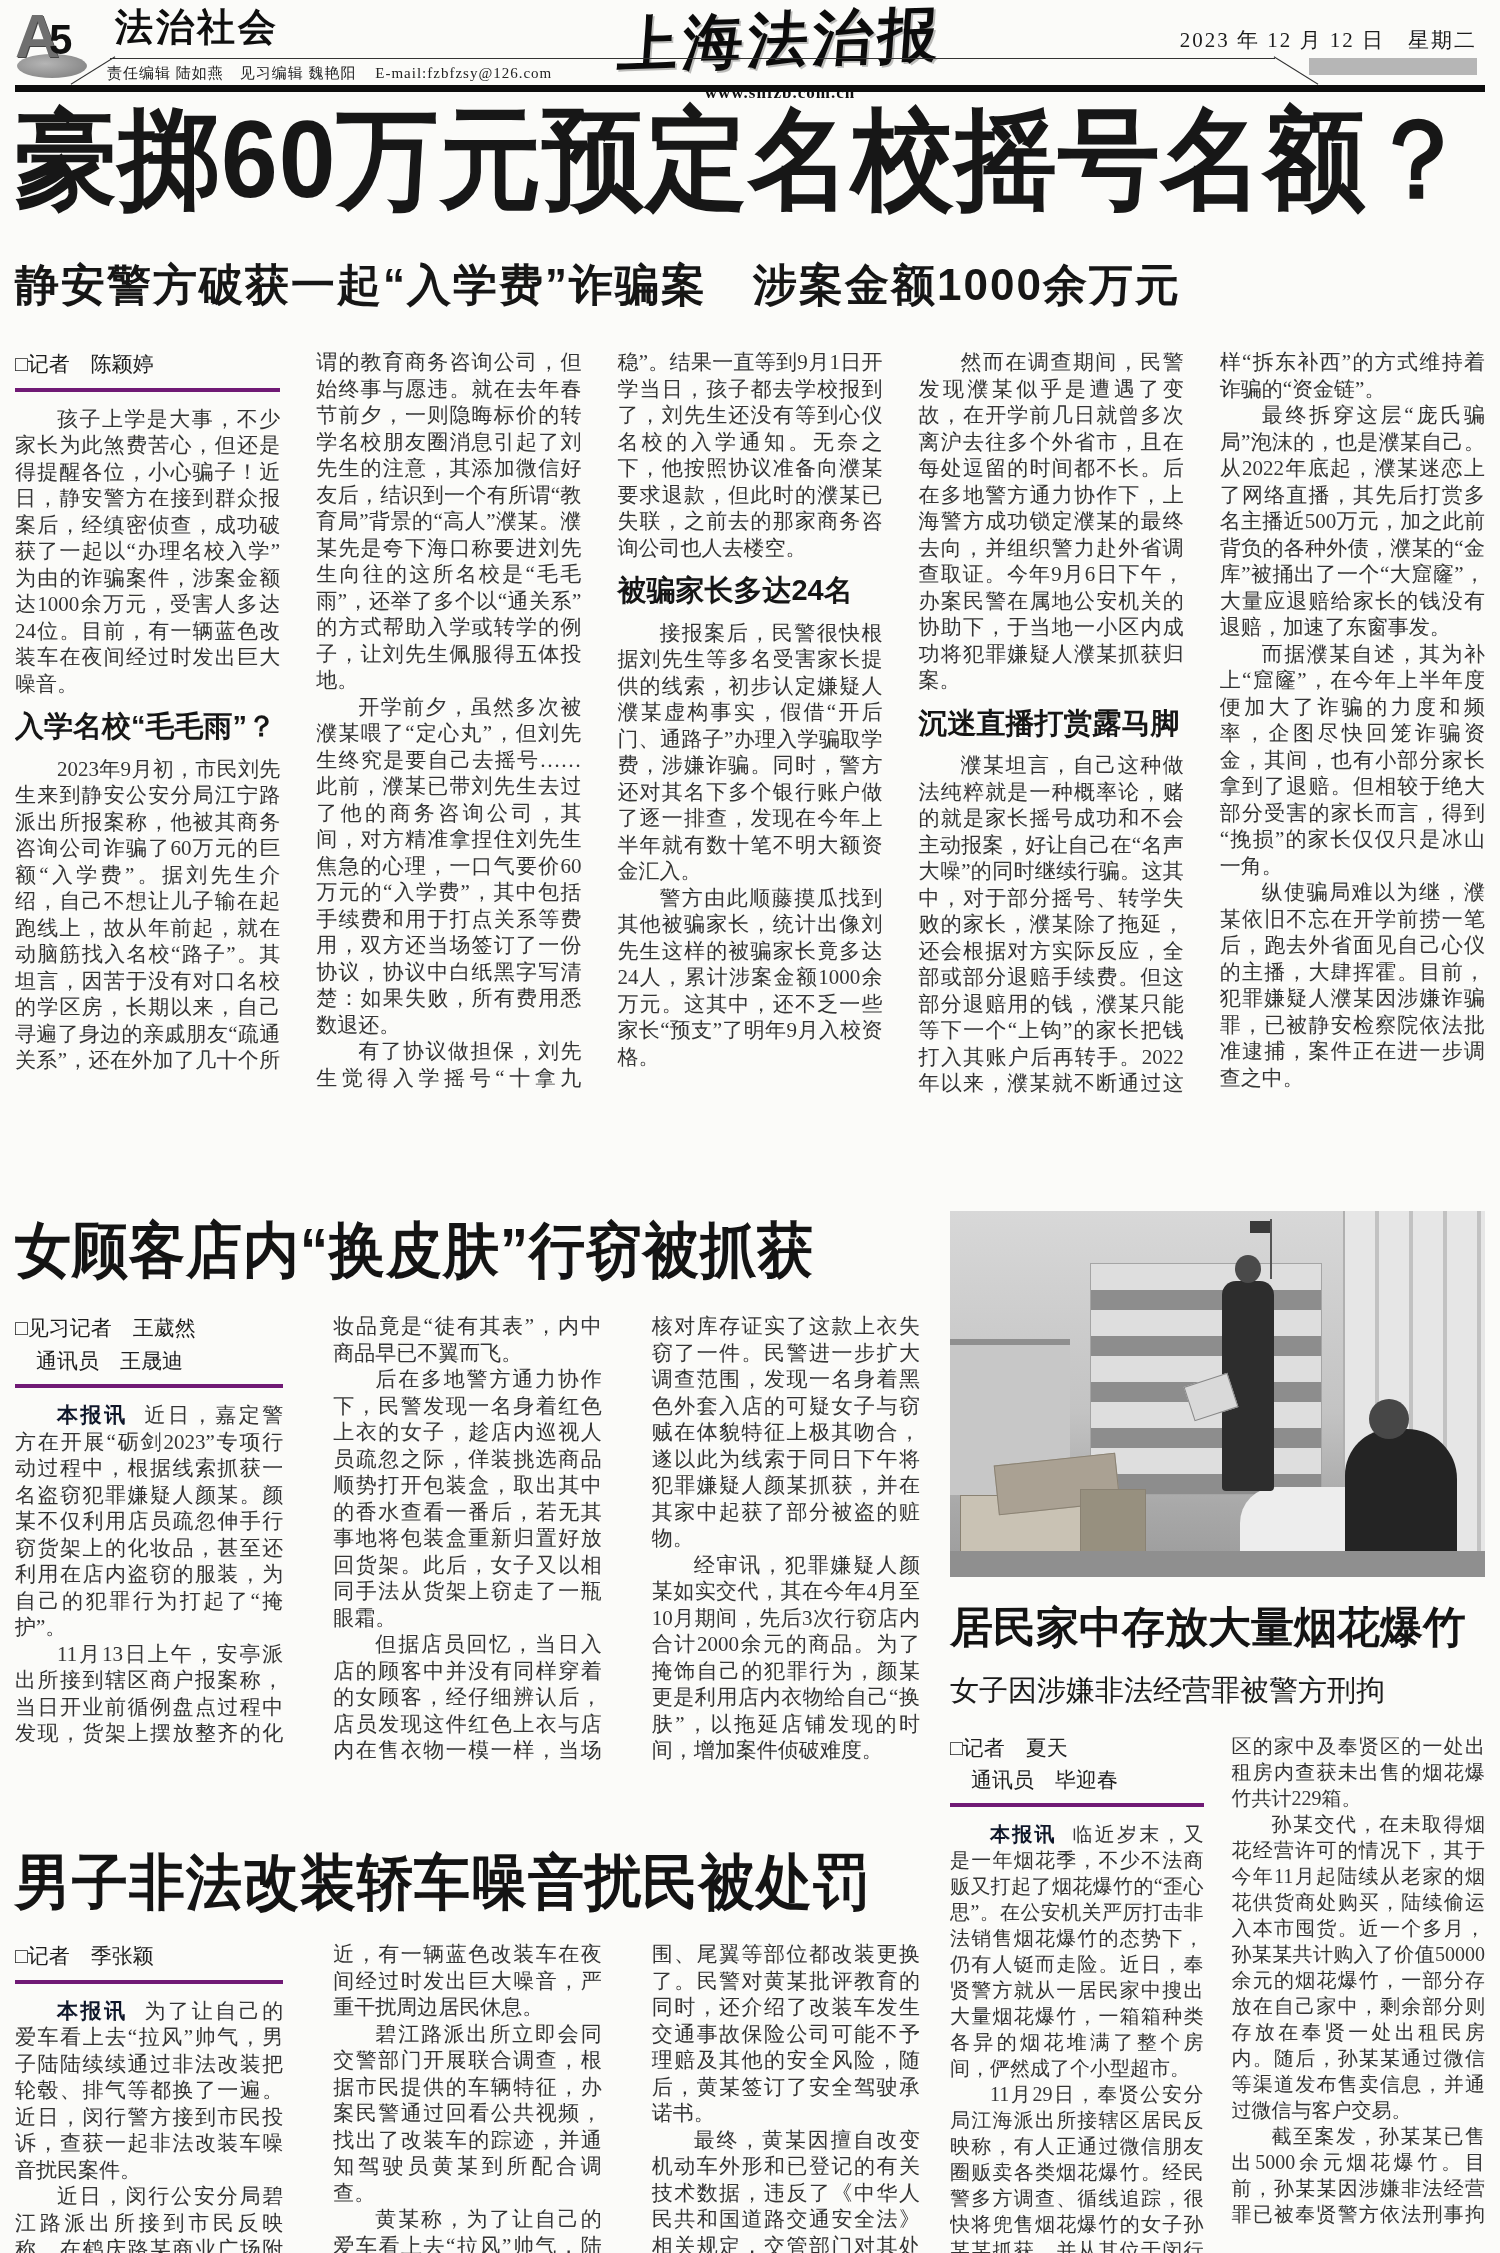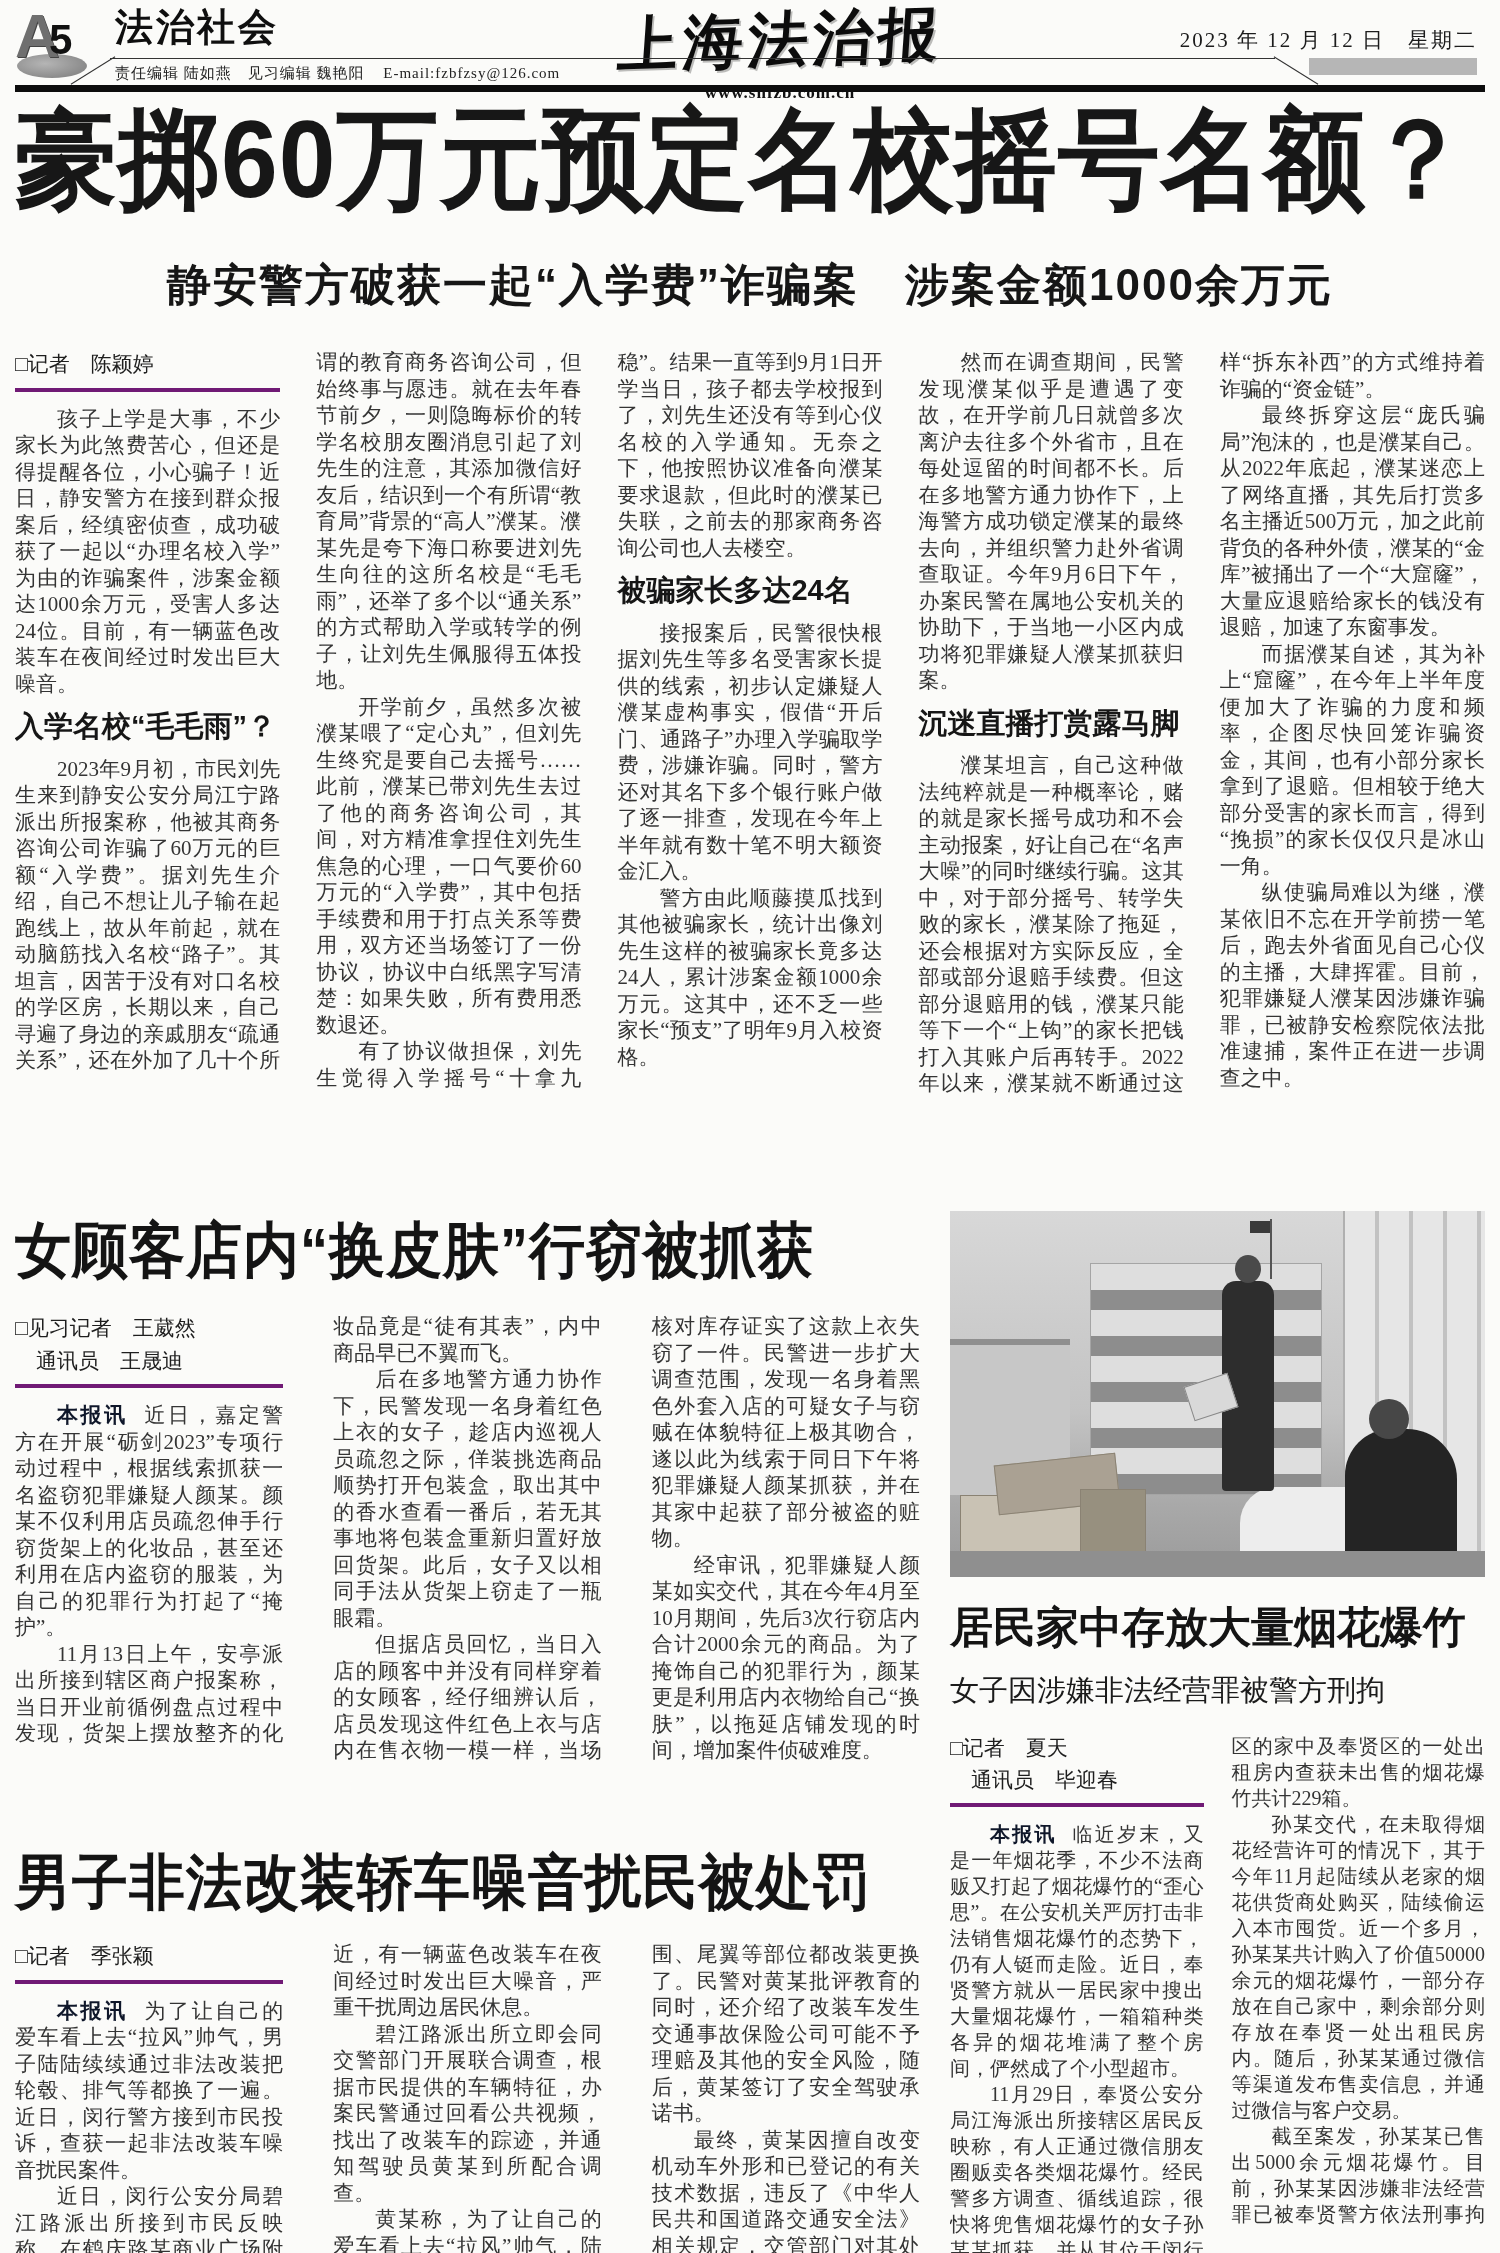--- a/index.html
+++ b/index.html
@@ -14,40 +14,40 @@
   .hdr{position:relative;height:92px;}
   .a5{position:absolute;left:0;top:6px;width:92px;height:78px;}
   .a5 .shadow{position:absolute;left:2px;top:48px;width:70px;height:24px;border-radius:50%;
     background:radial-gradient(ellipse at 40% 40%,#b5b5b5,#8b8b8b 70%);}
   .a5 .a{position:absolute;left:0;top:-6px;font-family:"Liberation Sans",sans-serif;
     font-size:62px;font-weight:900;color:#6f6f6f;text-shadow:1px 1px 0 #444;}
   .a5 .five{position:absolute;left:34px;top:10px;font-family:"Liberation Sans",sans-serif;
     font-size:42px;font-weight:900;color:#111;}
   .section-name{position:absolute;left:100px;top:2px;font-family:Liberation Serif, serif;
     font-size:38px;font-weight:900;color:#0f0f0f;letter-spacing:3px;}
-  .editors{position:absolute;left:100px;top:64px;font-size:15px;color:#222;letter-spacing:1px;}
+  .editors{position:absolute;left:92px;top:64px;font-size:15px;color:#222;letter-spacing:1px;}
   .editors .em{margin-left:14px;font-family:"Liberation Serif",serif;}
   .masthead{position:absolute;left:585px;top:0;width:360px;text-align:center;}
   .masthead .brand{display:inline-block;font-size:60px;font-weight:900;color:#0c0c0c;
     letter-spacing:5px;transform:rotate(-2deg) skewX(-6deg);
     text-shadow:2px 2px 0 rgba(0,0,0,.25);}
   .masthead .site{margin-top:2px;font-size:17px;font-weight:bold;color:#111;letter-spacing:1px;}
   .dateline{position:absolute;right:8px;top:26px;font-size:21px;color:#1c1c1c;letter-spacing:2px;}
   .graybar{position:absolute;right:8px;top:58px;width:168px;height:17px;background:#b6b6b6;}
   .hline{position:absolute;left:95px;top:58px;width:1165px;height:1px;background:#333;}
   .diag-l{position:absolute;left:52px;top:70px;width:52px;height:1px;background:#333;transform:rotate(-32deg);}
   .diag-r{position:absolute;left:1255px;top:70px;width:52px;height:1px;background:#333;transform:rotate(32deg);}
   .blackbar{position:absolute;left:0;top:85px;width:1470px;height:7px;background:#0d0d0d;}
 
   
   .headline{margin:10px 0 0 0;font-family:"Liberation Sans","DejaVu Sans",sans-serif;
     font-size:100px;line-height:1.02;font-weight:900;color:#171717;letter-spacing:1px;
     transform:scale(1.02,1.1);transform-origin:left top;white-space:nowrap;}
   .deck{margin:52px 0 0 0;font-family:"Liberation Sans","DejaVu Sans",sans-serif;
-    font-size:44px;font-weight:800;color:#161616;letter-spacing:2px;text-align:center;}
+    font-size:44px;font-weight:800;color:#161616;letter-spacing:2px;}
   .main-body{margin-top:34px;height:812px;overflow:hidden;
     column-count:5;column-gap:36px;
     font-size:21px;line-height:26.5px;text-align:justify;color:#343434;}
   .byline{font-size:21px;color:#1e1e1e;padding:2px 0 10px 0;border-bottom:4px solid #701a75;
     margin-bottom:14px;break-inside:avoid;}
   .byline .bl2{display:block;margin-top:6px;text-indent:1em;}
   .main-body p, .art-body p{margin:0;text-indent:2em;}
   h4.colhead{break-inside:avoid;margin:16px 0;text-align:left;
     font-family:"Liberation Sans",sans-serif;font-size:29px;font-weight:800;color:#161616;}
   .lead{font-weight:bold;font-family:Liberation Sans, sans-serif;margin-right:.8em;color:#0f172a;}

